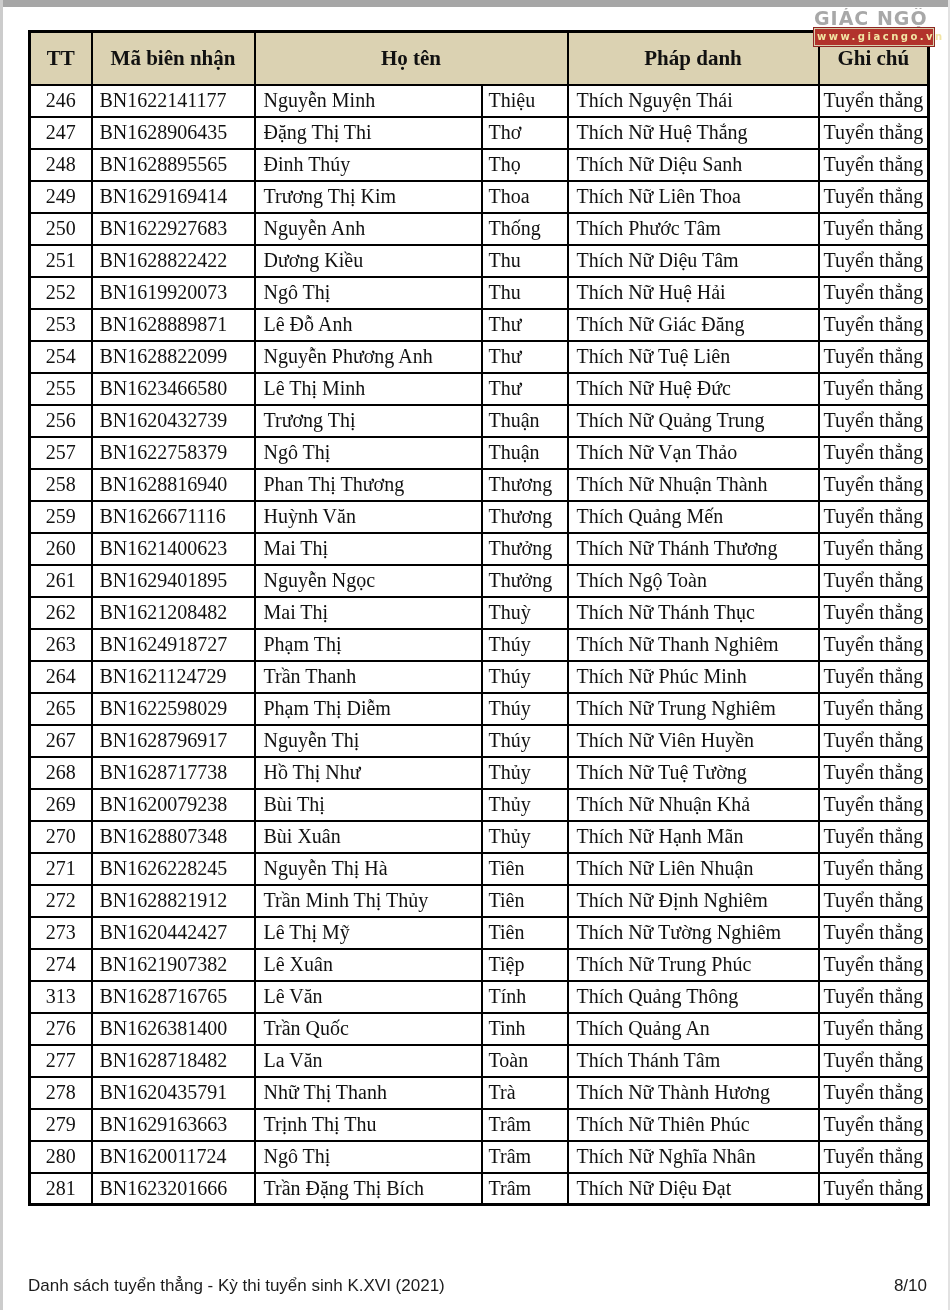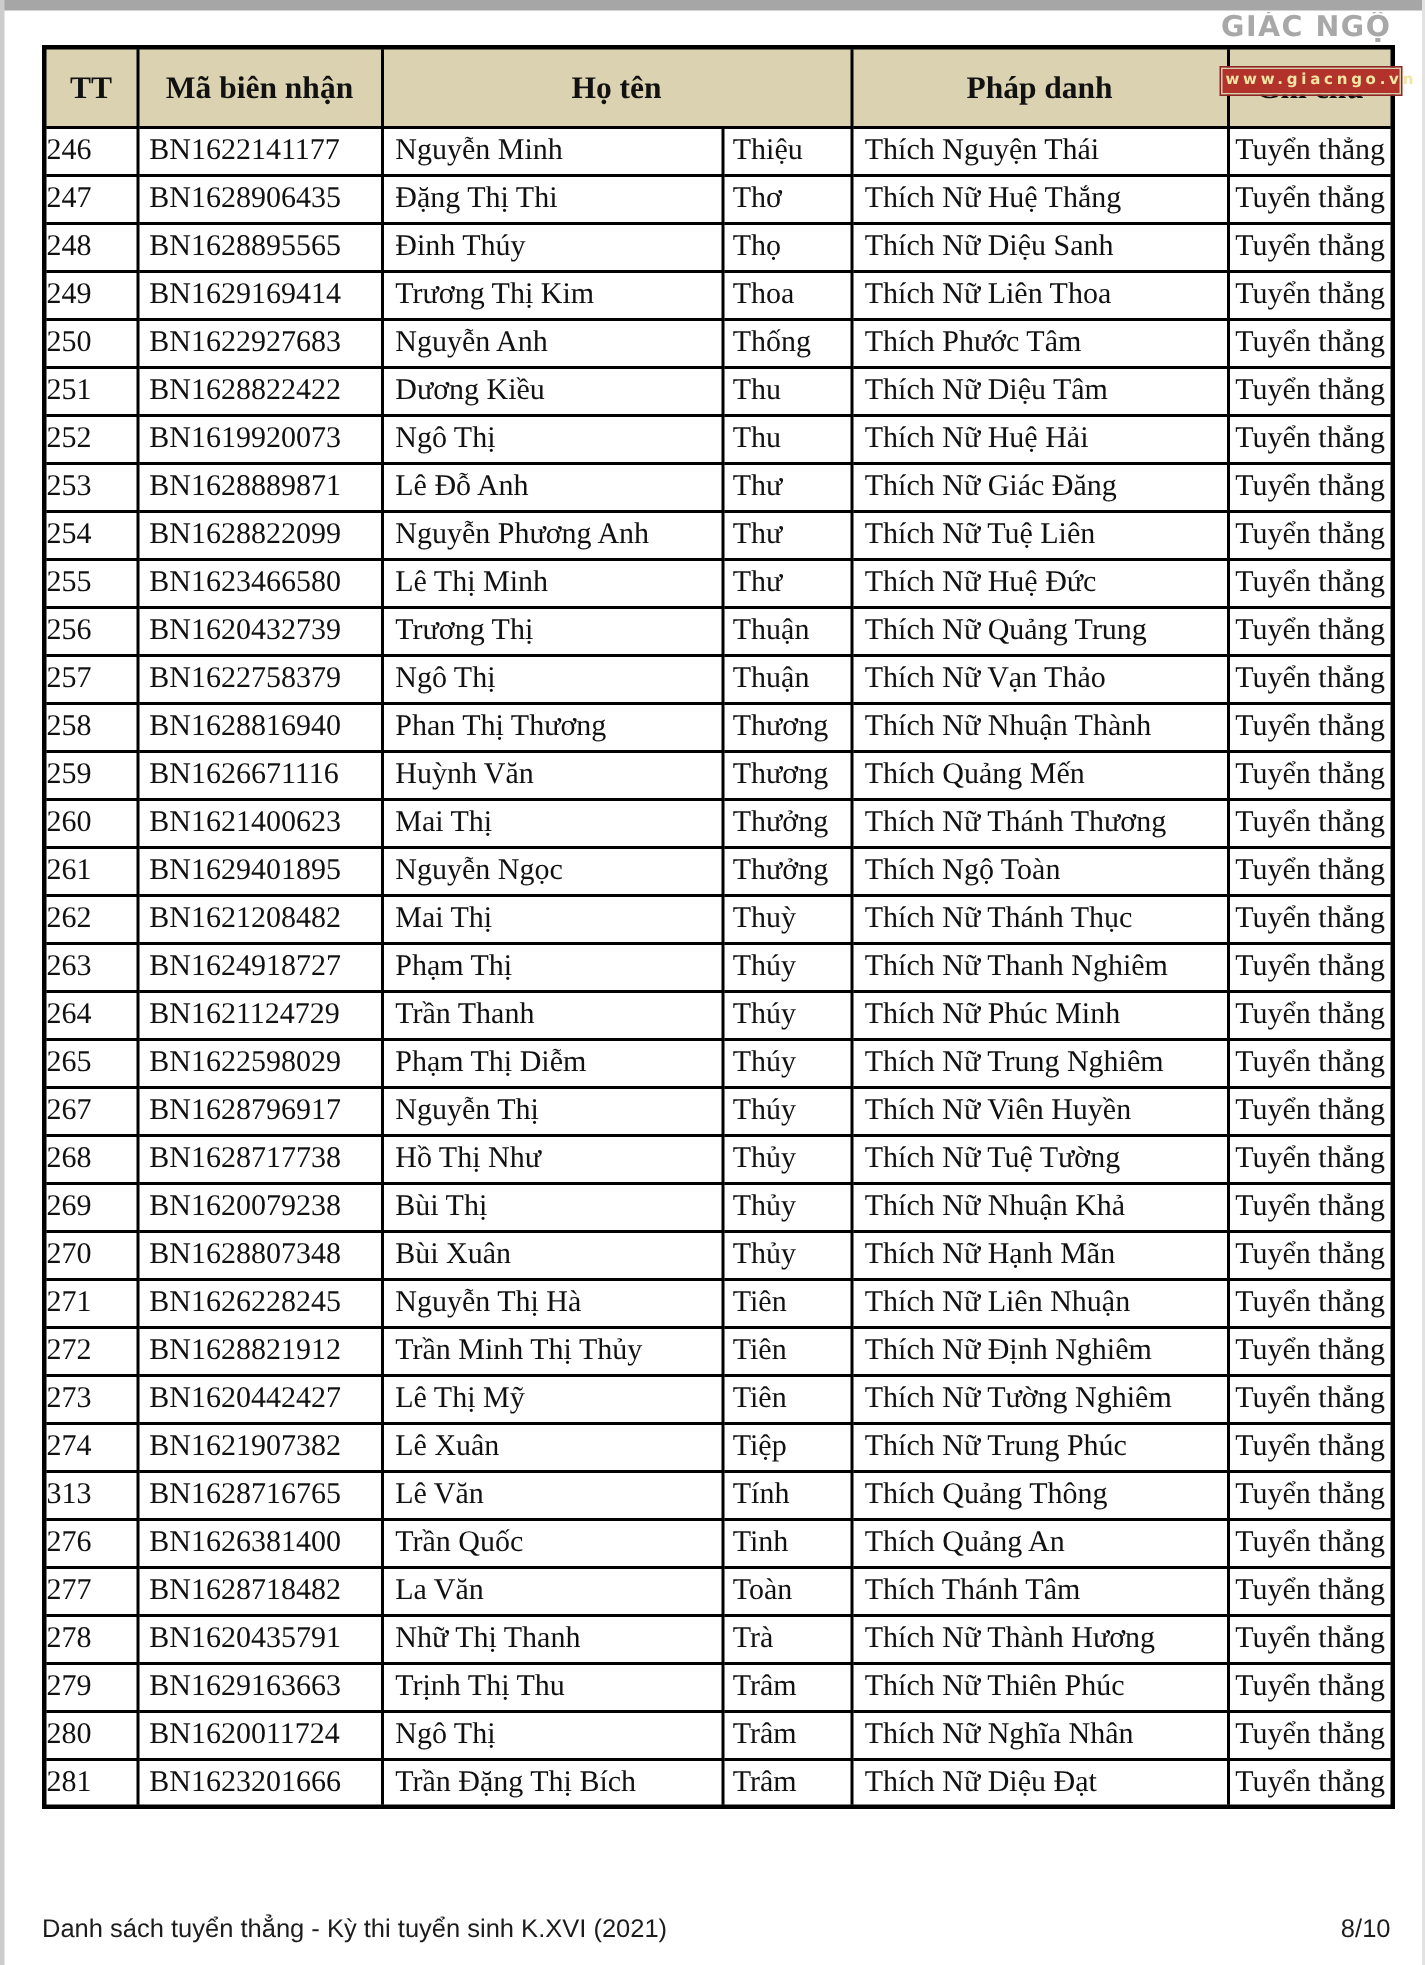--- a/index.html
+++ b/index.html
@@ -29,21 +29,21 @@
     text-align: center; width: 120px;
   }
   .watermark .gray-logo {
     font-family: "DejaVu Sans", sans-serif;
     font-weight: bold; font-size: 19px; line-height: 20px;
     color: rgba(158,158,158,0.9);
     letter-spacing: 1px; white-space: nowrap;
     height: 20px; overflow: hidden;
   }
   .watermark .red-banner {
-    margin-top: 17px;
+    margin-top: 0px;
     background: var(--banner-bg, #b2332c);
     border: 1px solid #d8cfae;
     outline: 1px solid #8e2723;
     color: var(--banner-fg, #f2e5a4);
     font-family: "DejaVu Sans", sans-serif;
     font-weight: bold; font-size: 10px; line-height: 14px;
     letter-spacing: 2.5px;
     padding: 1px 2px;
     white-space: nowrap;
   }
@@ -67,21 +67,21 @@
   }
   table.roster td {
     border: 2px solid #000;
     font-size: 20px;
     color: #111;
     height: 32px;
     overflow: hidden;
     white-space: nowrap;
     background: #fff;
   }
-  td.c0 { }
+  td.c0 { text-align: center; }
   td.c1 { padding-left: 7px; }
   td.c2 { padding-left: 8px; border-radius: 14px; }
   td.c3 { padding-left: 6px; margin-left: 13px; }
   td.c4 { padding-left: 8px; }
   td.c5 { padding-left: 4px; font-size: 19px; }
 
   
   .footer {
     position: absolute; left: 28px; top: 1276px; width: 899px;
     display: flex; justify-content: space-between; align-items: center;

